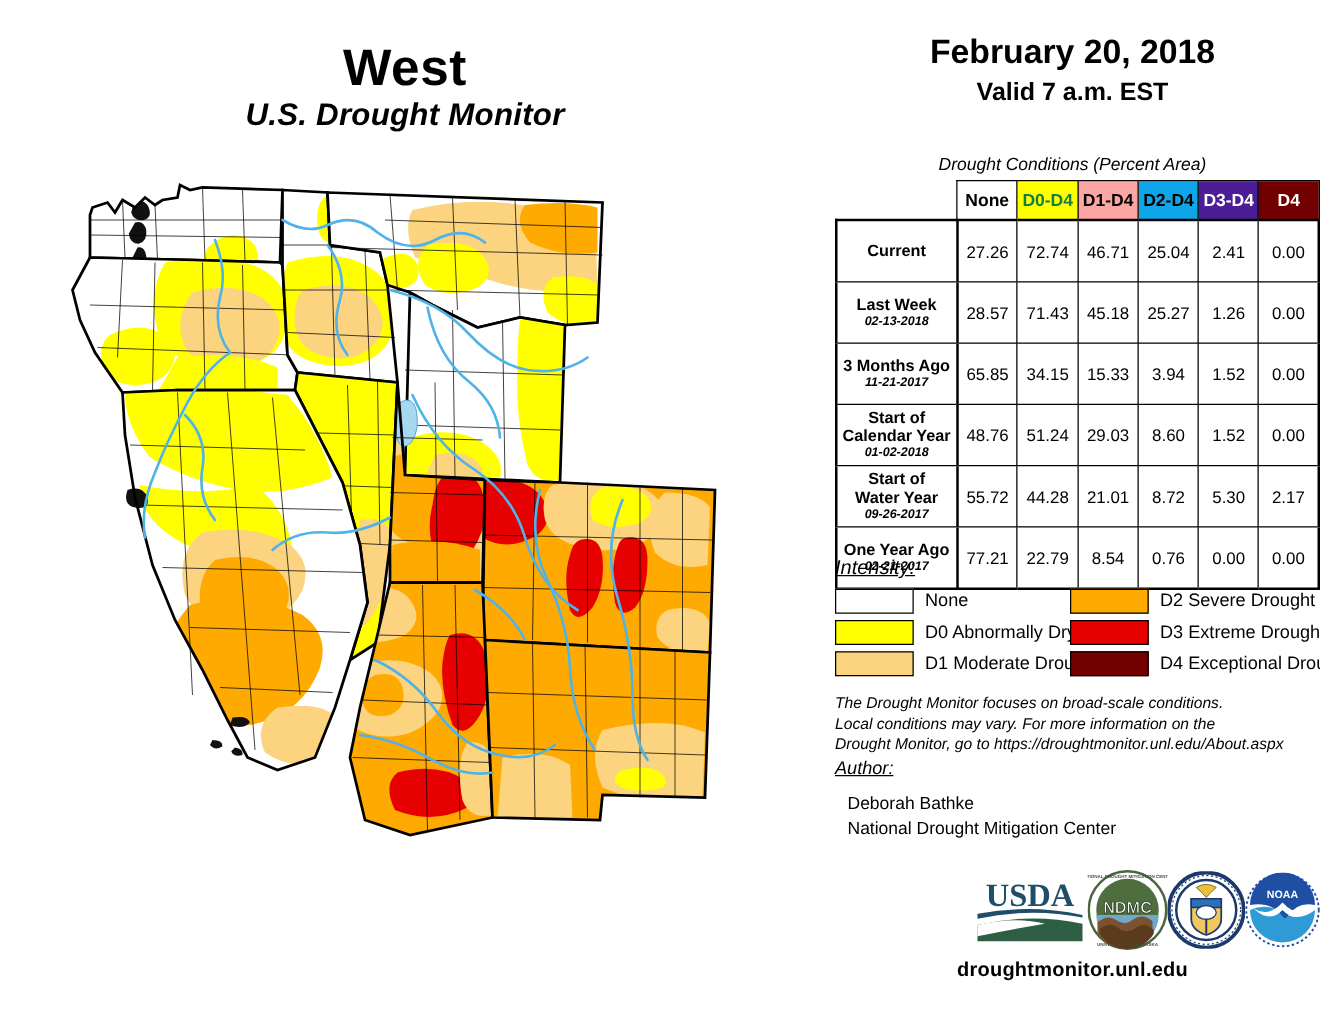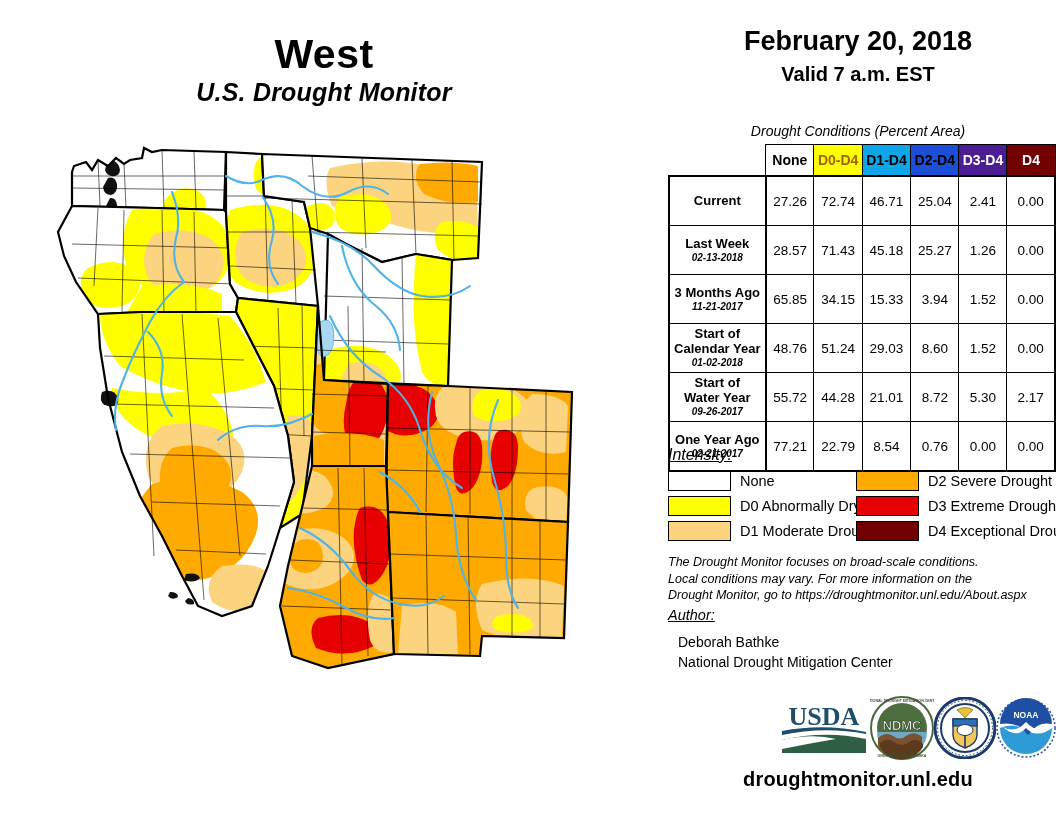--- a/index.html
+++ b/index.html
@@ -48,21 +48,21 @@
               font-size:12.5px;font-style:italic;line-height:1.32;}
   #author-head{position:absolute;left:668px;top:607px;font-size:14.5px;font-style:italic;
                text-decoration:underline;}
   #author-lines{position:absolute;left:678px;top:632px;font-size:14px;line-height:1.45;}
 
   
   #logo-row{position:absolute;left:664px;top:692px;width:392px;height:72px;
             display:flex;align-items:center;justify-content:flex-end;}
   .logo{flex:0 0 auto;}
   #site-url{position:absolute;left:660px;top:768px;width:396px;text-align:center;
-            font-size:20px;font-weight:bold;letter-spacing:.2px;}
+            font-size:16px;font-weight:bold;letter-spacing:.2px;}
 
   
   #map-wrap{position:absolute;left:12px;top:136px;width:640px;height:668px;}
   #map-svg{display:block;width:640px;height:668px;}
 </style>
 </head>
 <body>
 
 <div id="left-title-block">
   <div id="region-title">West</div>
@@ -73,23 +73,23 @@
   <div id="issue-date">February 20, 2018</div>
   <div id="valid-time">Valid 7 a.m. EST</div>
 </div>
 
 <div id="table-caption">Drought Conditions (Percent Area)</div>
 <table id="cond-table">
   <thead>
     <tr>
       <th class="corner"></th>
     <th style="background: rgb(255, 255, 255); color: rgb(0, 0, 0);">None</th>
-        <th style="background: rgb(255, 255, 0); color: #a16207;">D0-D4</th>
-        <th style="background: #0ea5e9; color: rgb(0, 0, 0);">D1-D4</th>
-        <th style="background: #1d4ed8; color: rgb(0, 0, 0);">D2-D4</th>
+        <th style="background: rgb(255, 255, 0); color: #15803d;">D0-D4</th>
+        <th style="background: #fca5a5; color: rgb(0, 0, 0);">D1-D4</th>
+        <th style="background: #0ea5e9; color: rgb(0, 0, 0);">D2-D4</th>
         <th style="background: #4c1d95; color: rgb(255, 255, 255);">D3-D4</th>
         <th style="background: rgb(115, 0, 0); color: rgb(255, 255, 255);">D4</th>
       </tr>
   </thead>
   <tbody>
       <tr>
         <td class="rowlabel"><span>Current</span></td>
         <td>27.26</td>
         <td>72.74</td>
         <td>46.71</td>

